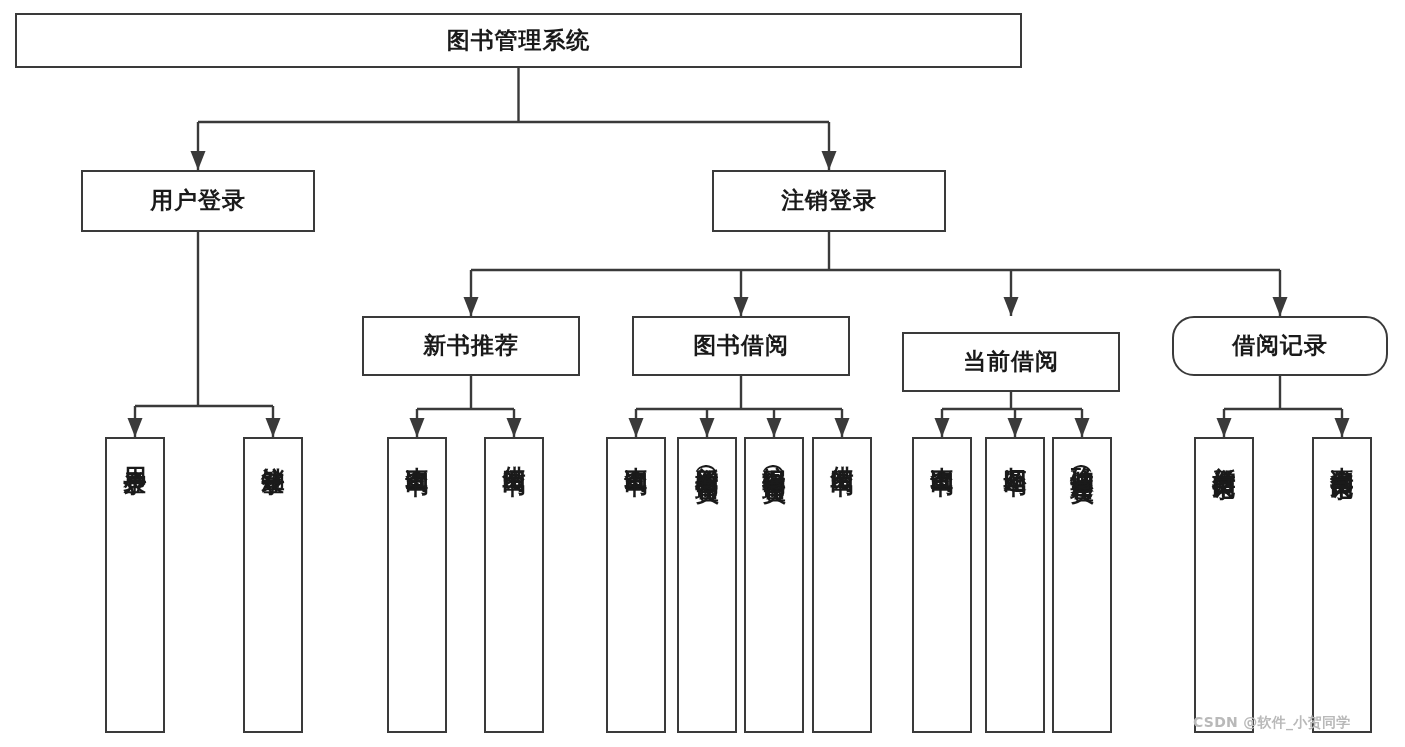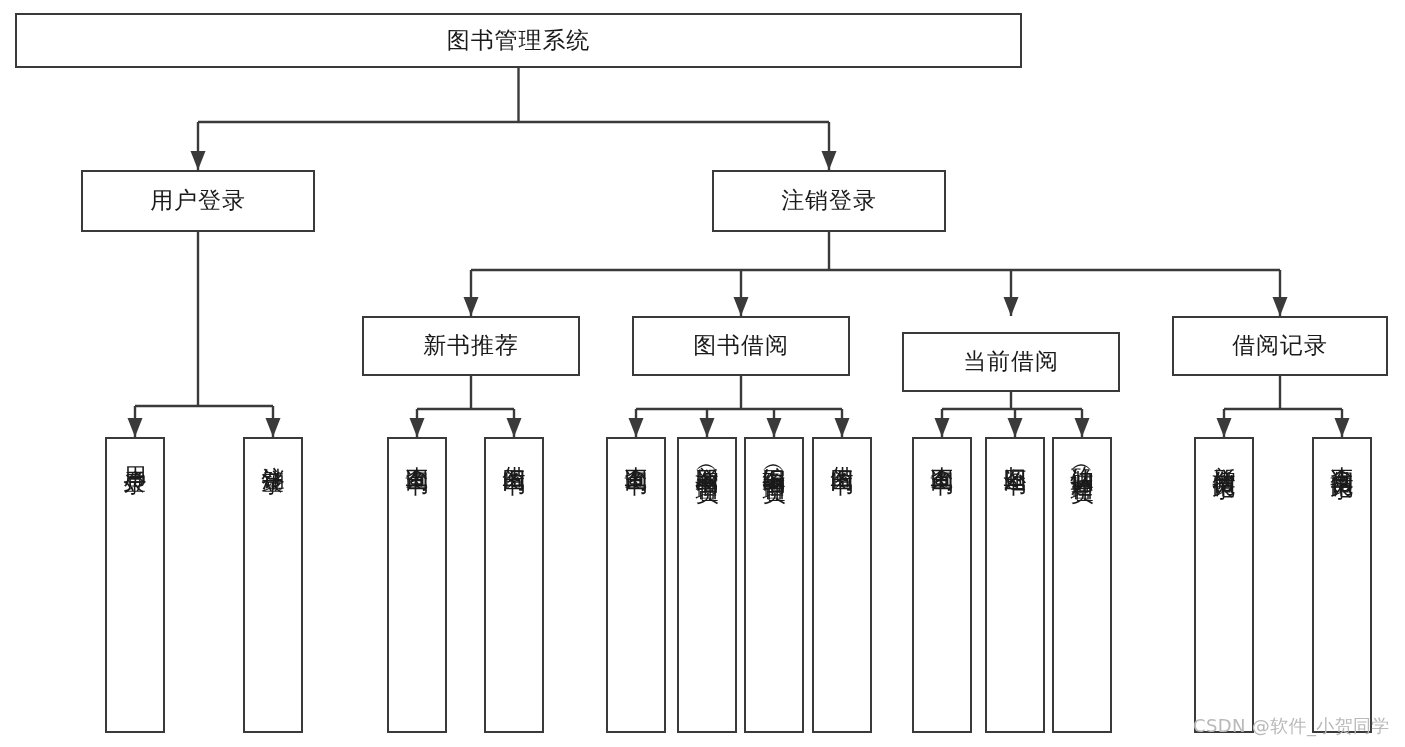--- a/index.html
+++ b/index.html
@@ -11,20 +11,21 @@
     width: 1405px;
     height: 747px;
     font-family: "DejaVu Sans", "Liberation Sans", sans-serif;
     overflow: hidden;
   }
   #diagram-root {
     position: relative;
     width: 1405px;
     height: 747px;
     background: #ffffff;
+    font-weight: bold;
   }
   #connector-layer {
     position: absolute;
     left: 0;
     top: 0;
     width: 1405px;
     height: 747px;
     pointer-events: none;
   }
   .node {
@@ -57,21 +58,21 @@
     text-orientation: upright;
     font-size: 23px;
     letter-spacing: 0.10em;
     line-height: 1.0;
   }
   .node.root .node-label { font-size: 23px; }
   .watermark {
     position: absolute;
     left: 1193px;
     top: 714px;
-    font-size: 18px;
+    font-size: 14px;
     color: #b9b9b9;
     white-space: nowrap;
     letter-spacing: 0.02em;
     font-family: "DejaVu Sans", "Liberation Sans", sans-serif;
   }
 </style>
 </head>
 <body>
 
 <div id="diagram-root">
@@ -143,21 +144,21 @@
       </div>
       <div class="node horizontal" style="left: 362px; top: 316px; width: 218px; height: 60px; align-items: center;">
         <span class="node-label">新书推荐</span>
       </div>
       <div class="node horizontal" style="left: 632px; top: 316px; width: 218px; height: 60px;">
         <span class="node-label">图书借阅</span>
       </div>
       <div class="node horizontal" style="left: 902px; top: 332px; width: 218px; height: 60px;">
         <span class="node-label">当前借阅</span>
       </div>
-      <div class="node horizontal" style="left: 1172px; top: 316px; width: 216px; height: 60px;">
+      <div class="node horizontal" style="left: 1172px; top: 316px; width: 216px; height: 60px; border-radius: 22px;">
         <span class="node-label">借阅记录</span>
       </div>
       <div class="node vertical" style="left: 105px; top: 437px; width: 60px; height: 296px;">
         <span class="node-label">用户登录</span>
       </div>
       <div class="node vertical" style="left: 243px; top: 437px; width: 60px; height: 296px;">
         <span class="node-label">注销登录</span>
       </div>
       <div class="node vertical" style="left: 387px; top: 437px; width: 60px; height: 296px;">
         <span class="node-label">查询图书</span>

